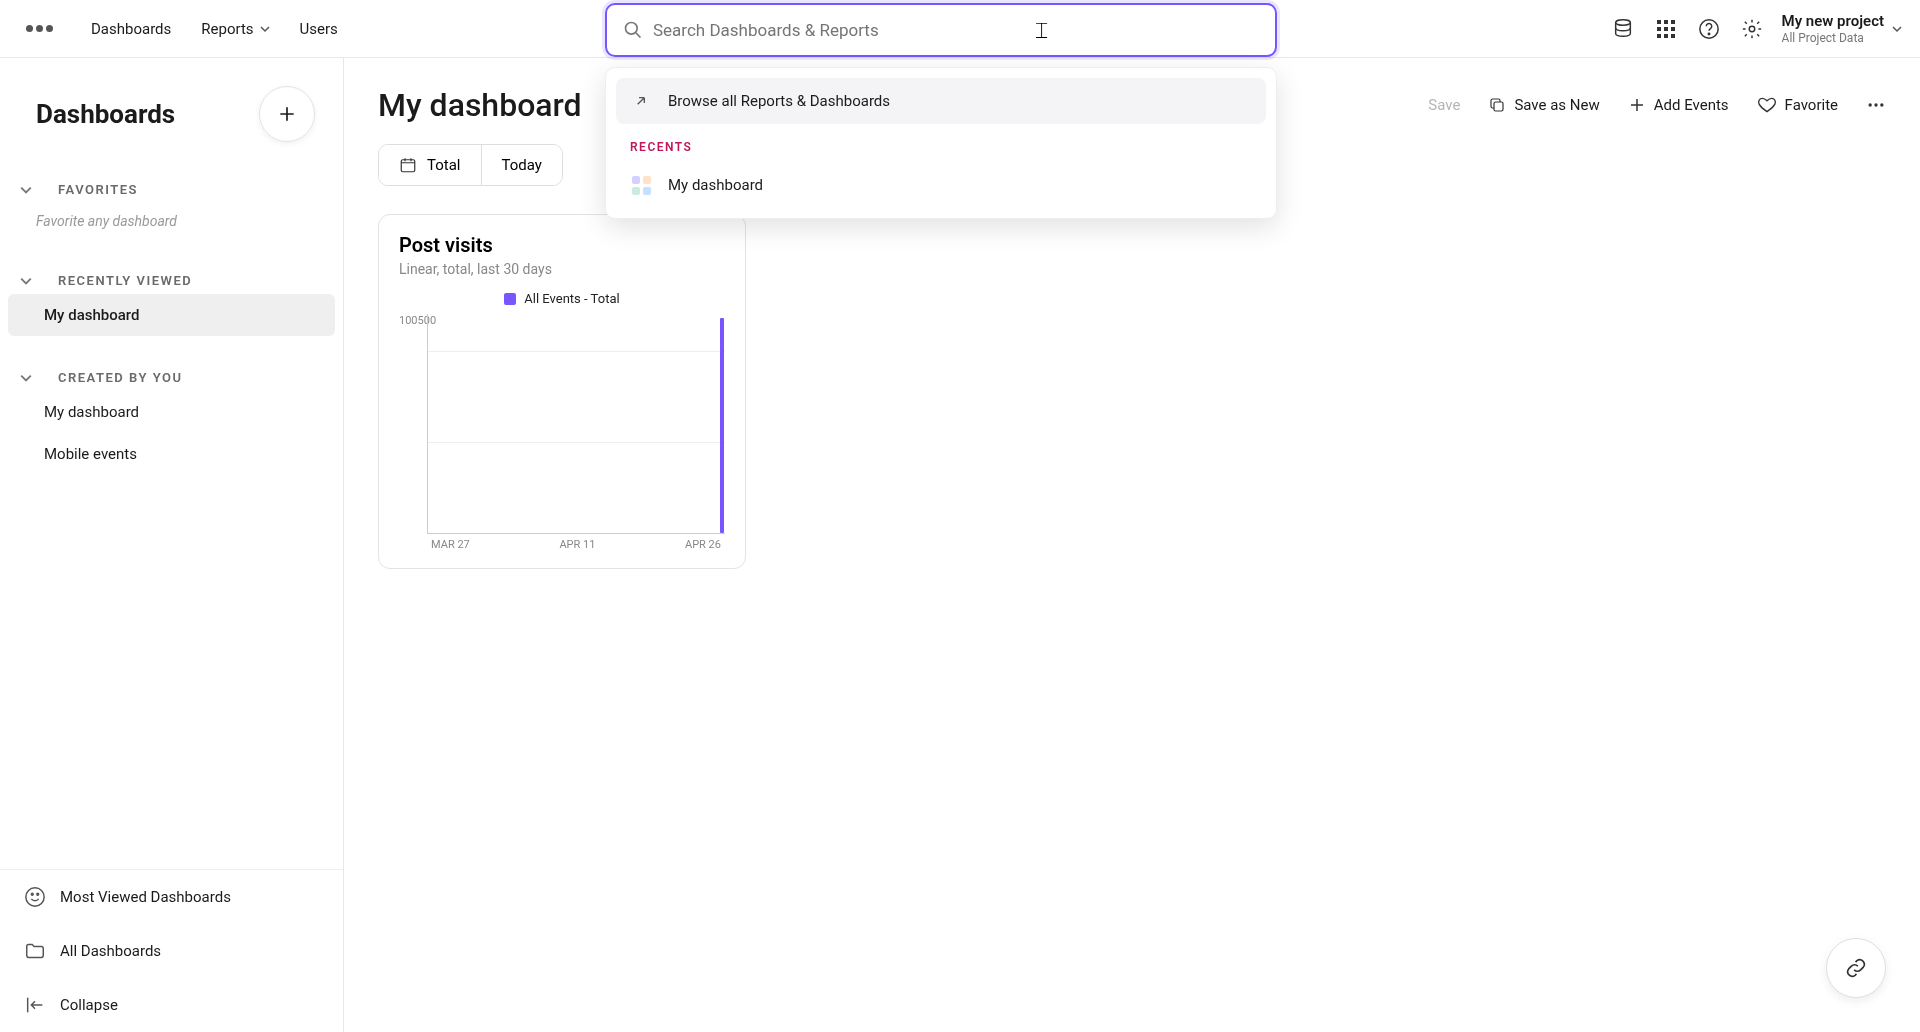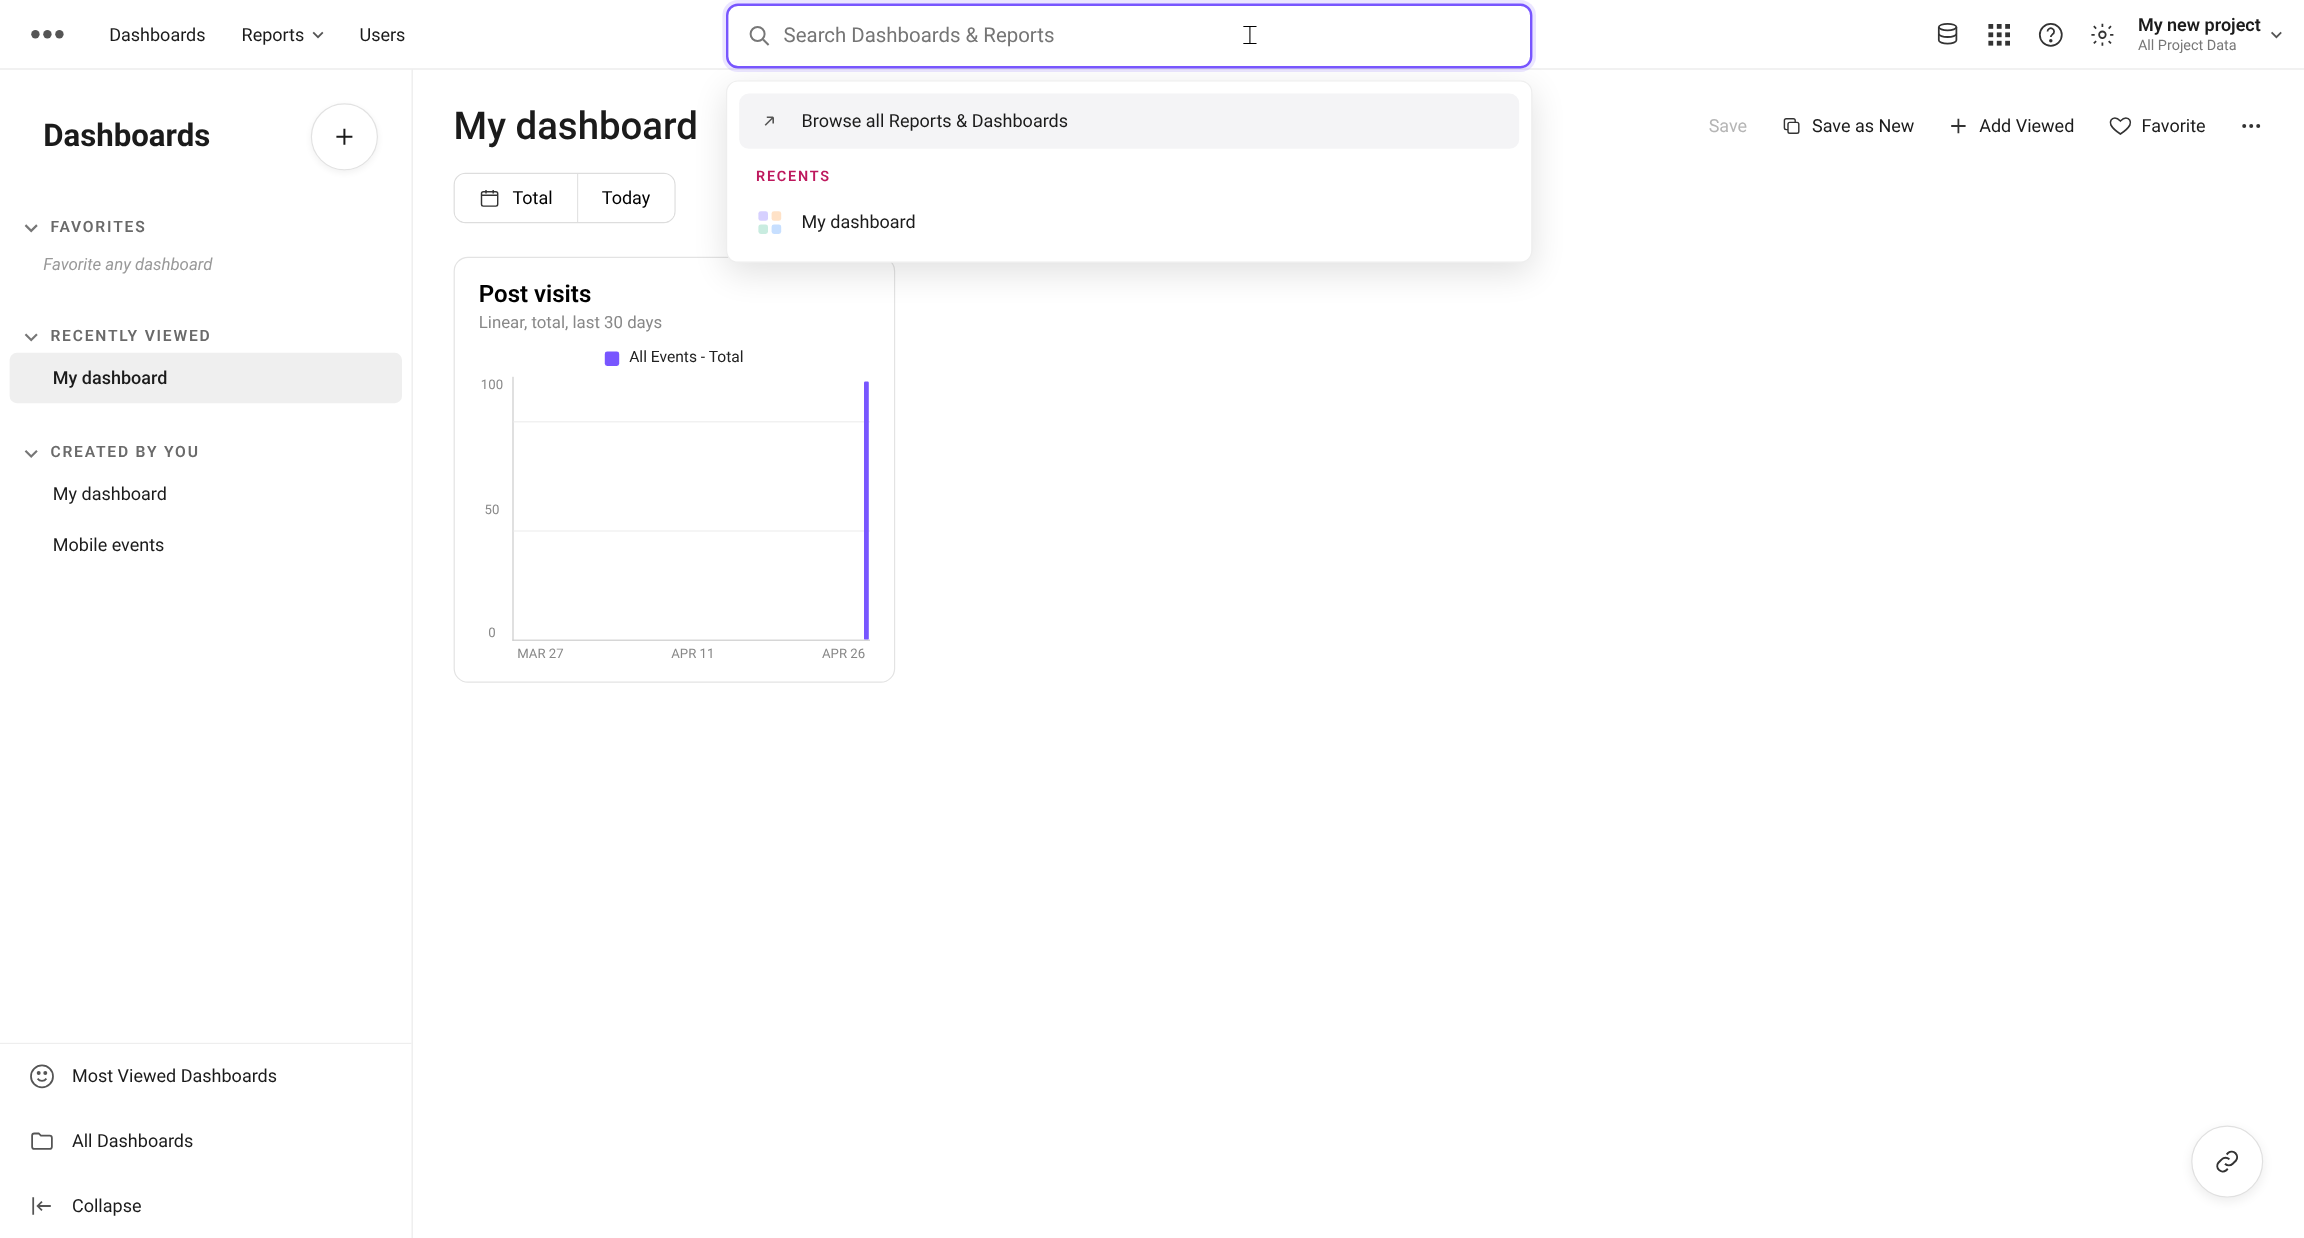--- a/index.html
+++ b/index.html
@@ -192,21 +192,21 @@
       align-items: center;
       justify-content: center;
       cursor: pointer;
     }
     .section {
       padding: 14px 0;
     }
     .section-head {
       display: flex;
       align-items: center;
-      gap: 10px;
+      gap: 26px;
       padding: 6px 20px;
       cursor: pointer;
     }
     .section-label {
       font-size: 13px;
       letter-spacing: 1.5px;
       font-weight: 600;
       color: #6a6a6a;
     }
     .section-empty {
@@ -328,23 +328,22 @@
       border-radius: 2px;
     }
     .chart-area {
       position: relative;
       height: 240px;
       display: flex;
     }
     .y-axis {
       width: 28px;
       display: flex;
-      flex-direction: column;
       justify-content: space-between;
-      align-items: center;
+      align-items: flex-start;
       padding-right: 6px;
       font-size: 11px;
       color: #888;
       padding-bottom: 20px;
     }
     .plot {
       flex: 1;
       position: relative;
       border-left: 1px solid #ccc;
       border-bottom: 1px solid #ccc;
@@ -587,21 +586,21 @@
           <svg width="18" height="18" viewBox="0 0 24 24" fill="none" stroke="#333" stroke-width="1.6">
               <rect x="8" y="8" width="12" height="12" rx="2"></rect>
               <path d="M16 8V6a2 2 0 0 0-2-2H6a2 2 0 0 0-2 2v8a2 2 0 0 0 2 2h2"></path>
             </svg>
           <span>Save as New</span>
         </div>
         <div class="ma-btn">
           <svg width="18" height="18" viewBox="0 0 24 24" stroke="#333" stroke-width="2">
               <path d="M12 4v16M4 12h16"></path>
             </svg>
-          <span>Add Viewed</span>
+          <span>Add Events</span>
         </div>
         <div class="ma-btn">
           <svg width="20" height="20" viewBox="0 0 24 24" fill="none" stroke="#333" stroke-width="1.6">
               <path d="M12 20s-7-4.5-9.5-9C1 7.5 3 4 6.5 4 9 4 11 6 12 7c1-1 3-3 5.5-3C21 4 23 7.5 21.5 11 19 15.5 12 20 12 20z"></path>
             </svg>
           <span>Favorite</span>
         </div>
         <div class="ma-btn">
           <svg width="20" height="20" viewBox="0 0 24 24" fill="#333">
               <circle cx="5" cy="12" r="2"></circle>

